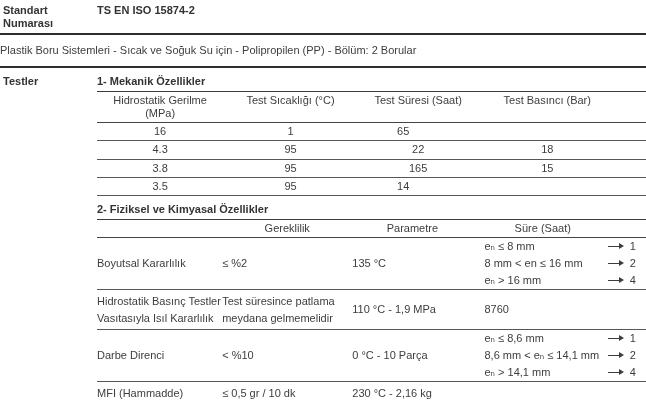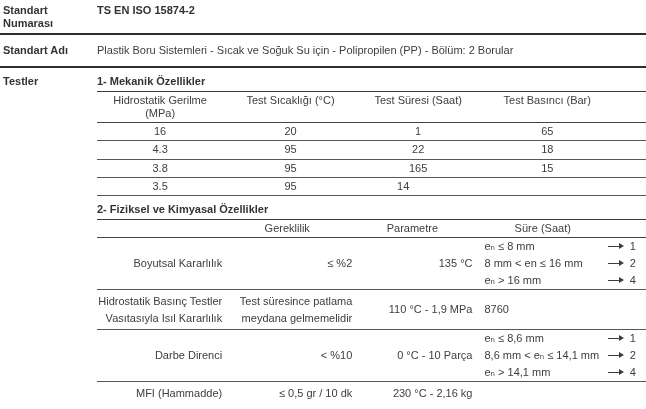--- a/index.html
+++ b/index.html
@@ -25,21 +25,21 @@
   .t1-row { display:grid; grid-template-columns:23% 24.5% 22% 30.5%; padding:2px 0; border-bottom:1px solid #575757; }
   .t1-row > div { text-align:center; }
   .t1-row > div:last-child { padding-right:30px; }
   .t1-head { border-bottom:1px solid #444444; }
   
   .t2-head { display:grid; grid-template-columns:22.8% 23.7% 21.9% 31.6%; padding:2px 0; border-bottom:1px solid #444444; }
   .t2-head > div { text-align:center; }
   .t2-head > div.sure-h { padding-right:33px; }
   .t2-row { display:grid; grid-template-columns:22.8% 23.7% 21.9% 31.6%; align-items:center; border-bottom:1px solid #575757; }
   .t2-row:last-child { border-bottom:none; }
-  .cell { text-align:right; line-height:17px; }
+  .cell { text-align:left; line-height:17px; }
   .cell.sure {
     align-self:stretch; text-align:left;
     padding:0 10px 0 12px;
     display:flex; flex-direction:column; justify-content:center;
   }
   .cond-line { display:flex; align-items:center; height:17px; line-height:17px; }
   .cond-text { white-space:nowrap; }
   .arrow { position:relative; width:16px; height:7px; flex:none; margin-left:auto; }
   .arrow::before { content:""; position:absolute; left:0; right:4px; top:3px; height:1px; background:#3d3d3d; }
   .arrow::after  { content:""; position:absolute; right:0; top:0; width:0; height:0;
@@ -52,41 +52,39 @@
 <body>
 
 <div class="page">
 
   <div class="kv-row first">
     <div class="kv-label">Standart Numarası</div>
     <div class="kv-value bold">TS EN ISO 15874-2</div>
   </div>
 
   <div class="kv-row second">
-    <div class="kv-label">Standart Adı</div>
     <div class="kv-value">Plastik Boru Sistemleri - Sıcak ve Soğuk Su için - Polipropilen (PP) - Bölüm: 2 Borular</div>
   </div>
 
   <div class="main">
     <div class="testler-col">Testler</div>
 
     <div class="content">
 
       <div class="section-title">1- Mekanik Özellikler</div>
 
       <div class="t1-row t1-head">
         <div>Hidrostatik Gerilme (MPa)</div>
         <div>Test Sıcaklığı (°C)</div>
         <div>Test Süresi (Saat)</div>
         <div>Test Basıncı (Bar)</div>
       </div>
 
       <div class="t1-row">
         <div>16</div>
-        <div>20</div>
         <div>1</div>
         <div>65</div>
       </div>
       <div class="t1-row">
         <div>4.3</div>
         <div>95</div>
         <div>22</div>
         <div>18</div>
       </div>
       <div class="t1-row">

